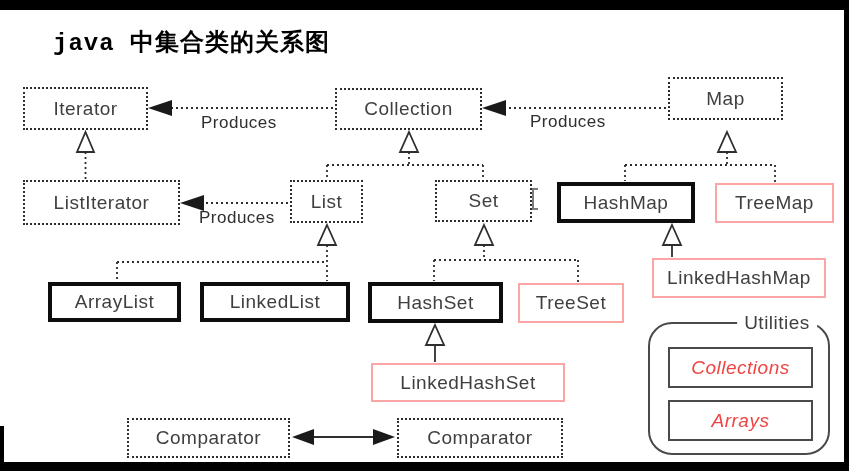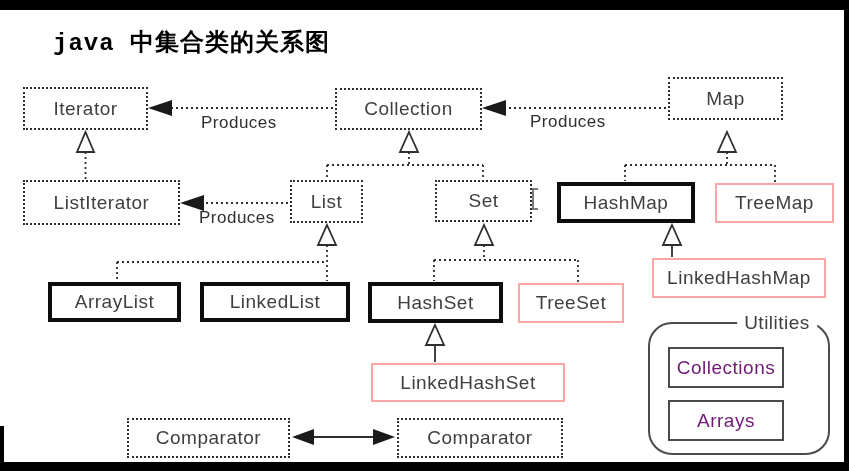--- a/index.html
+++ b/index.html
@@ -16,23 +16,23 @@
         font-size:19px;color:#3f3f3f;letter-spacing:0.5px;background:#fff;box-sizing:border-box;
         white-space:nowrap;}
   .dashed{border:2px dotted #2e2e2e;}
   .bold{border:4px solid #0d0d0d;}
   .solid{border:2px solid #fca5a5;}
   .edge-label{position:absolute;font-size:17px;color:#2f2f2f;letter-spacing:0.5px;white-space:nowrap;}
   .util-group{position:absolute;left:648px;top:322px;width:182px;height:133px;
               border:2px solid #4a4a4a;border-radius:24px;box-sizing:border-box;background:#fff;}
   .util-label{position:absolute;top:-12px;left:50%;transform:translateX(-50%);
               background:#fff;padding:0 7px;font-size:19px;color:#3f3f3f;letter-spacing:0.5px;margin-left:38px;}
-  .util-item{position:absolute;left:18px;width:116px;height:41px;border:2px solid #4a4a4a;
+  .util-item{position:absolute;left:18px;width:145px;height:41px;border:2px solid #4a4a4a;
              box-sizing:border-box;display:flex;align-items:center;justify-content:center;
-             font-size:19px;color:#701a75;letter-spacing:0.5px;background:#fff;}
+             font-size:19px;color:#ef4444;letter-spacing:0.5px;background:#fff;font-style:italic;}
   svg.overlay{position:absolute;left:0;top:0;pointer-events:none;}
 </style>
 </head>
 <body>
 
 <div class="stage">
 
   <div class="frame frame-top"></div>
   <div class="frame frame-bottom"></div>
   <div class="frame frame-right"></div>

